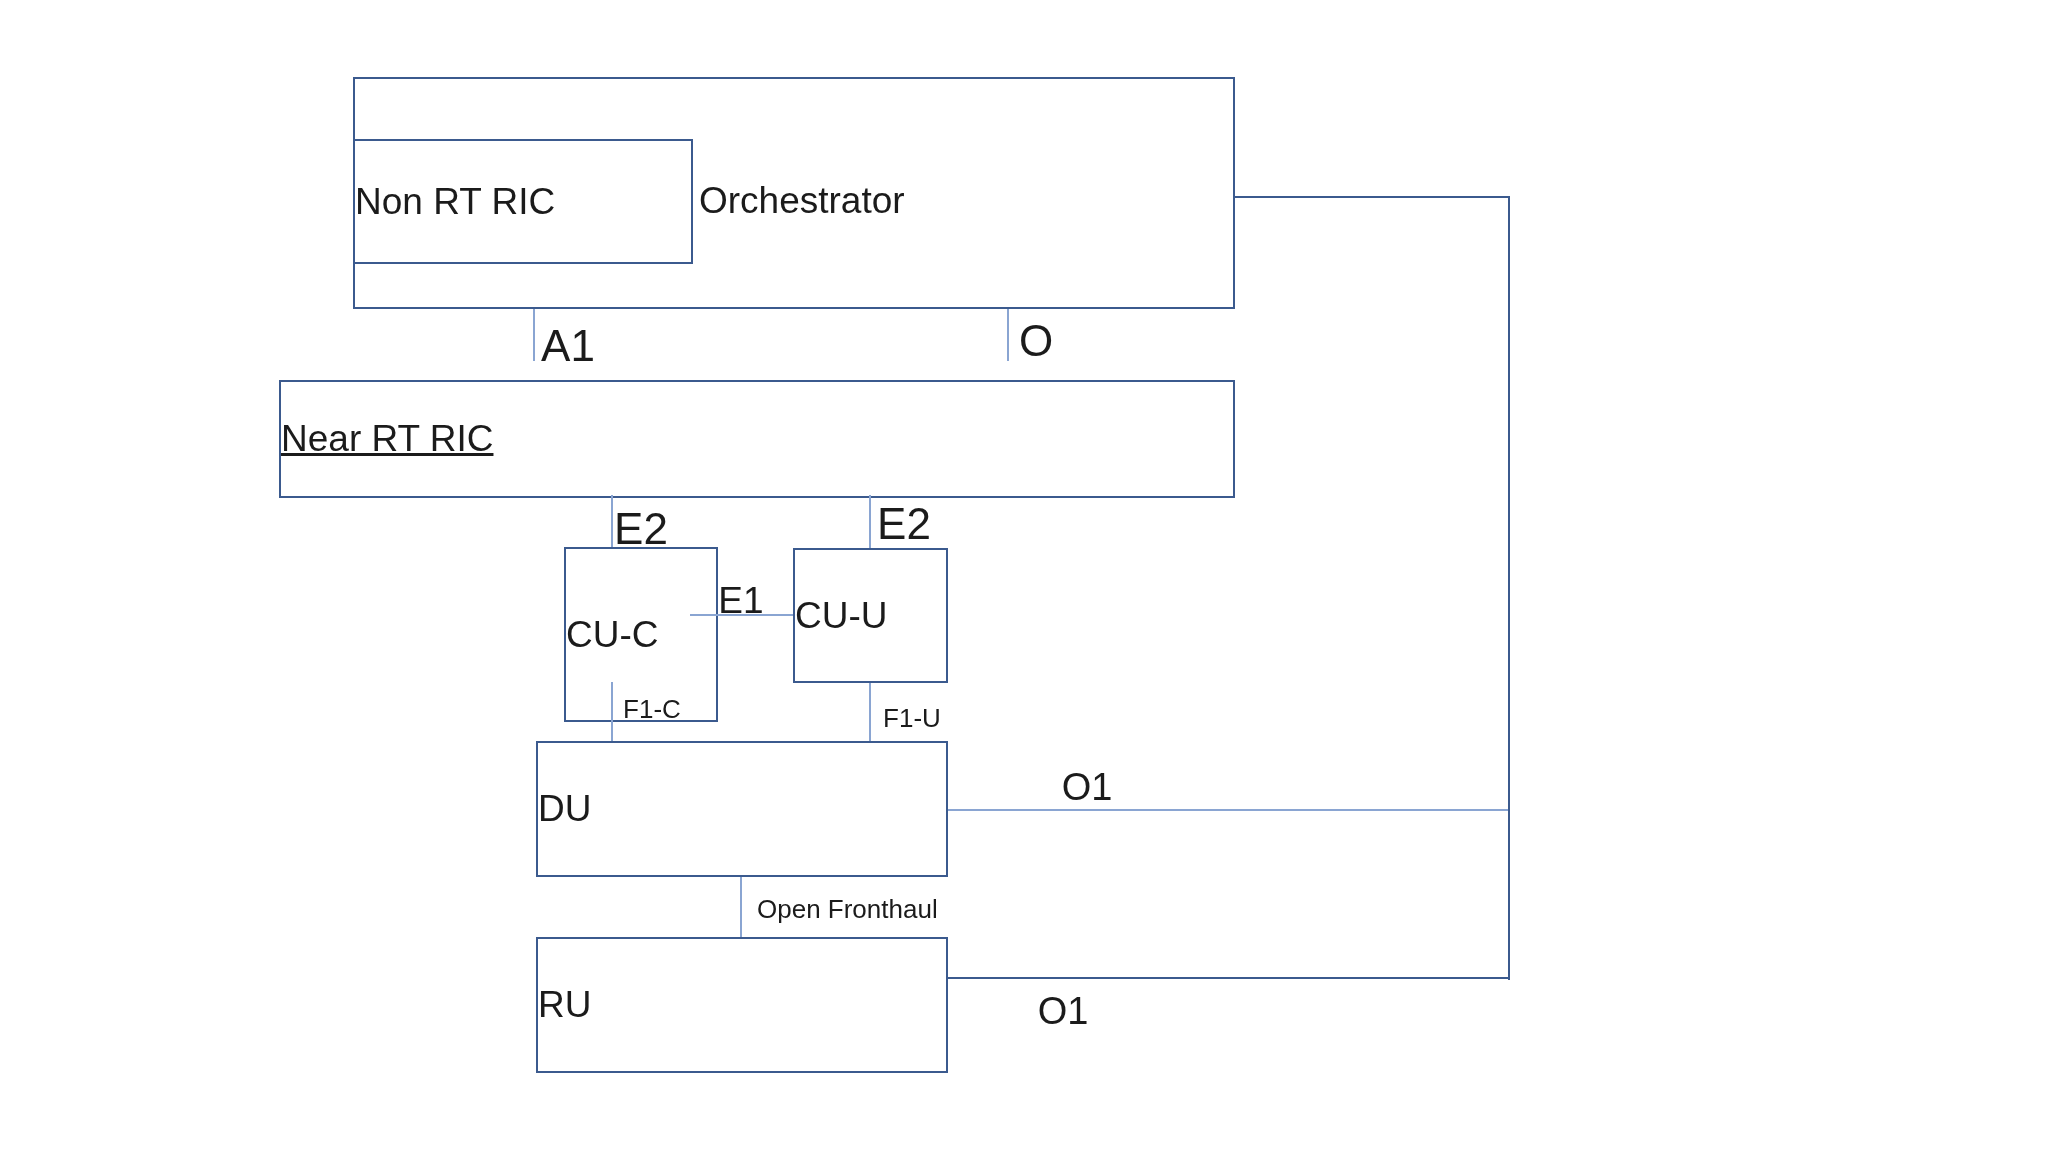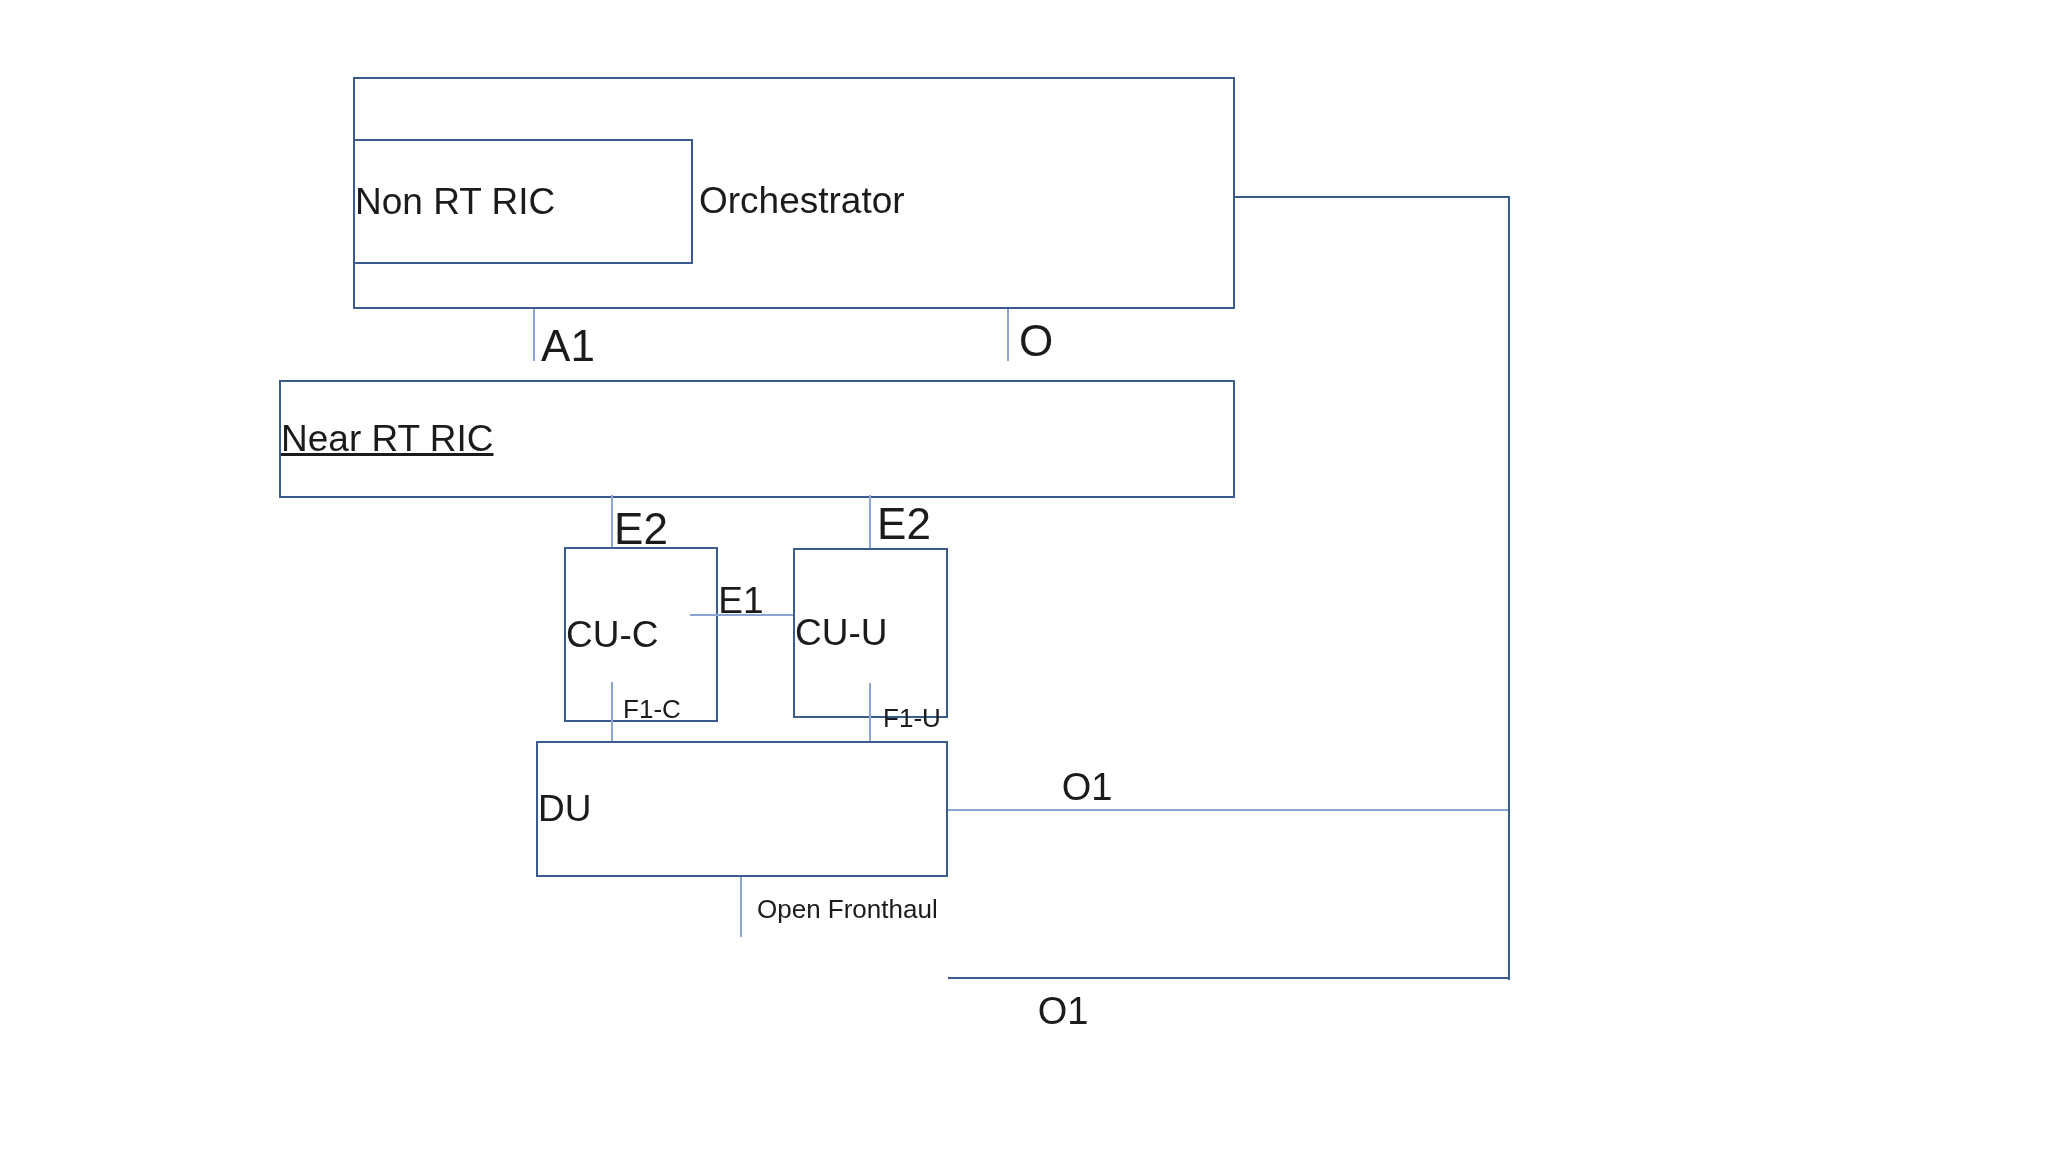--- a/index.html
+++ b/index.html
@@ -28,21 +28,21 @@
   .node-label {
     font-size: 37px;
     white-space: nowrap;
     color: var(--text, #1b1b1b);
   }
   
   .box-orchestrator { left: 353px; top: 77px;  width: 882px; height: 232px; }
   .box-non-rt-ric   { left: 353px; top: 139px; width: 340px; height: 125px; }
   .box-near-rt-ric  { left: 279px; top: 380px; width: 956px; height: 118px; text-decoration: underline; }
   .box-cu-c         { left: 564px; top: 547px; width: 154px; height: 175px; }
-  .box-cu-u         { left: 793px; top: 548px; width: 155px; height: 170px; }
+  .box-cu-u         { left: 793px; top: 548px; width: 155px; height: 135px; }
   .box-du           { left: 536px; top: 741px; width: 412px; height: 136px; }
   .box-ru           { left: 536px; top: 937px; width: 412px; height: 136px; }
   .box-orchestrator .node-label {
     position: absolute;
     left: 344px;
     top: 124px;
     transform: translateY(-54%);
   }
   
   .line {
@@ -108,20 +108,23 @@
   </div>
 
   <div class="node box-cu-u">
     <span class="node-label">CU-U</span>
   </div>
 
   <div class="node box-du">
     <span class="node-label">DU</span>
   </div>
 
+  <div class="node box-ru">
+    <span class="node-label">RU</span>
+  </div>
 
   <div class="line v line-a1"></div>
   <div class="line v line-o"></div>
   <div class="line v line-e2-l"></div>
   <div class="line v line-e2-r"></div>
   <div class="line h line-e1"></div>
   <div class="line v line-f1-c"></div>
   <div class="line v line-f1-u"></div>
   <div class="line v line-ofh"></div>
   <div class="line h line-o1-du"></div>

